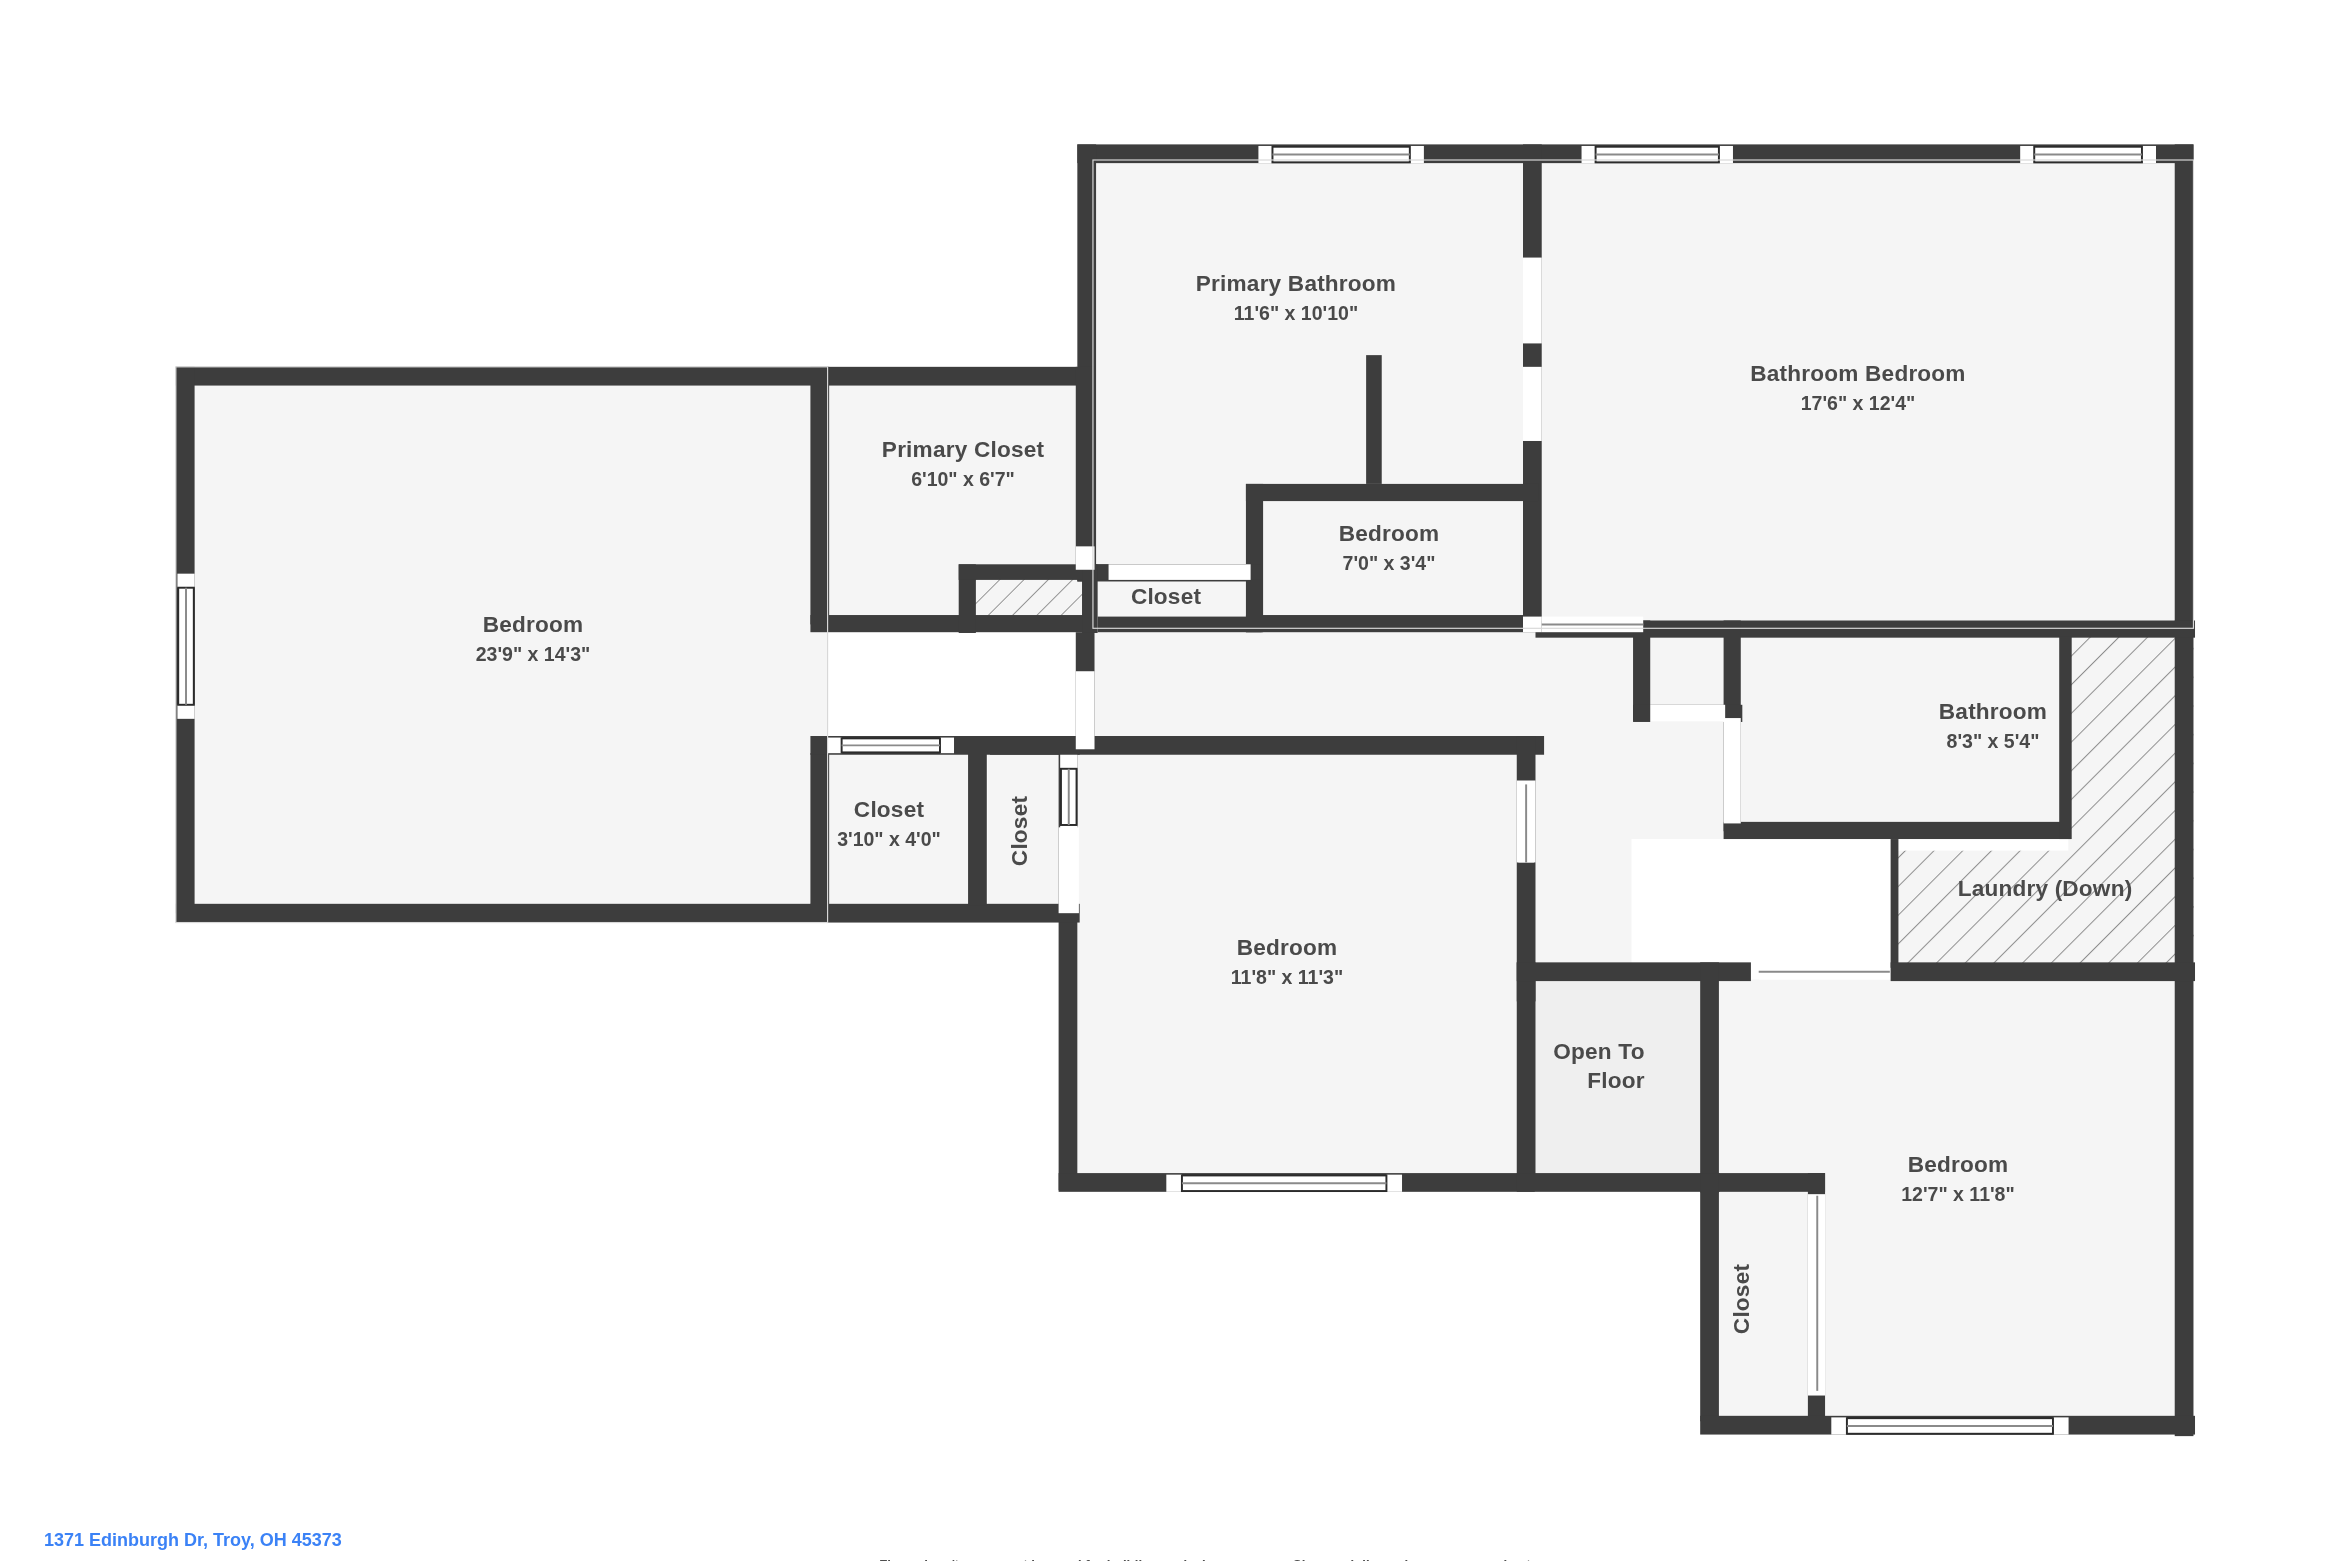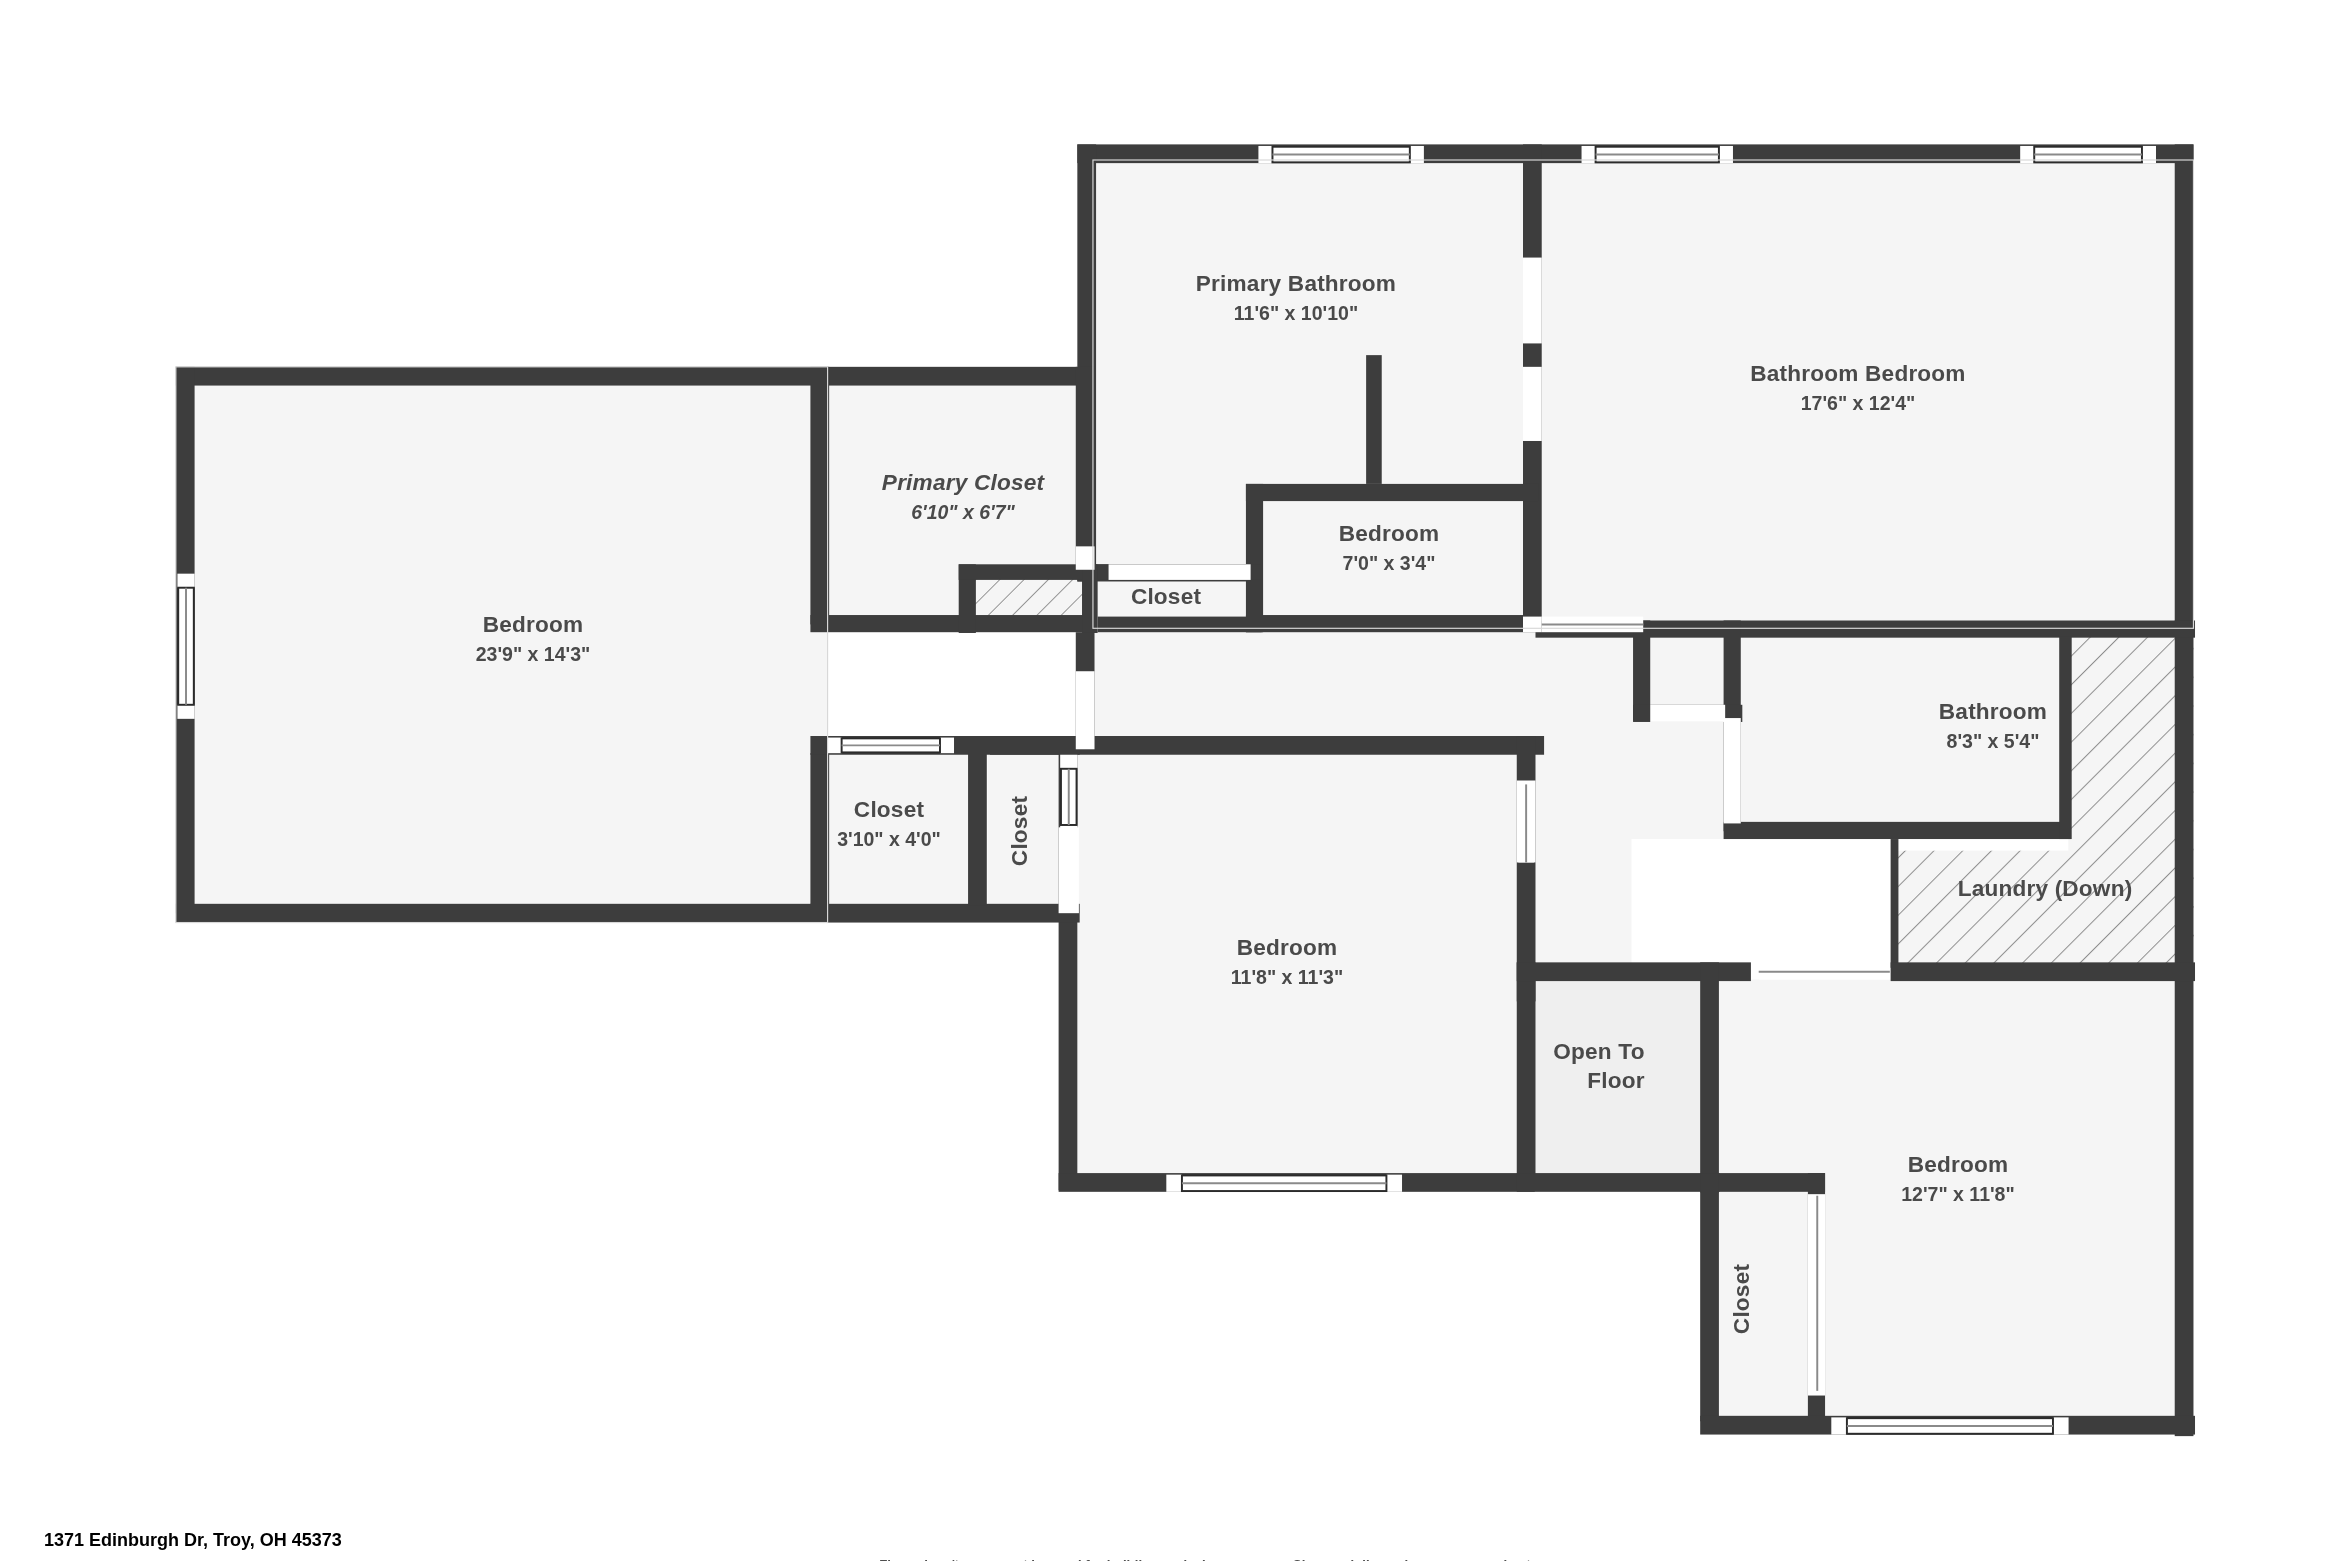--- a/index.html
+++ b/index.html
@@ -70,21 +70,21 @@
 
   #footer-left {
     position: absolute;
     left: 44px;
     top: 1530px;
     width: 703px;
   }
   #footer-address {
     font-size: 18px;
     font-weight: bold;
-    color: #000000;
+    color: #3b82f6;
     margin-bottom: 22px;
     white-space: nowrap;
   }
   #footer-disclaimer {
     position: absolute;
     left: 820px;
     top: 1557px;
     width: 781px;
     text-align: center;
     font-size: 13.3px;
@@ -348,21 +348,21 @@
   <div class="room-label" style="left:1296px; top:298px;">
     <span class="rl-name">Primary Bathroom</span>
     <span class="rl-dims">11'6" x 10'10"</span>
   </div>
 
   <div class="room-label" style="left:1858px; top:388px;">
     <span class="rl-name">Bathroom Bedroom</span>
     <span class="rl-dims">17'6" x 12'4"</span>
   </div>
 
-  <div class="room-label" style="left:963px; top:497px;font-style:italic;">
+  <div class="room-label" style="left:963px; top:464px;">
     <span class="rl-name">Primary Closet</span>
     <span class="rl-dims">6'10" x 6'7"</span>
   </div>
 
   <div class="room-label" style="left:1389px; top:548px;">
     <span class="rl-name">Bedroom</span>
     <span class="rl-dims">7'0" x 3'4"</span>
   </div>
 
   <div class="room-label" style="left:1166px; top:597px;">

